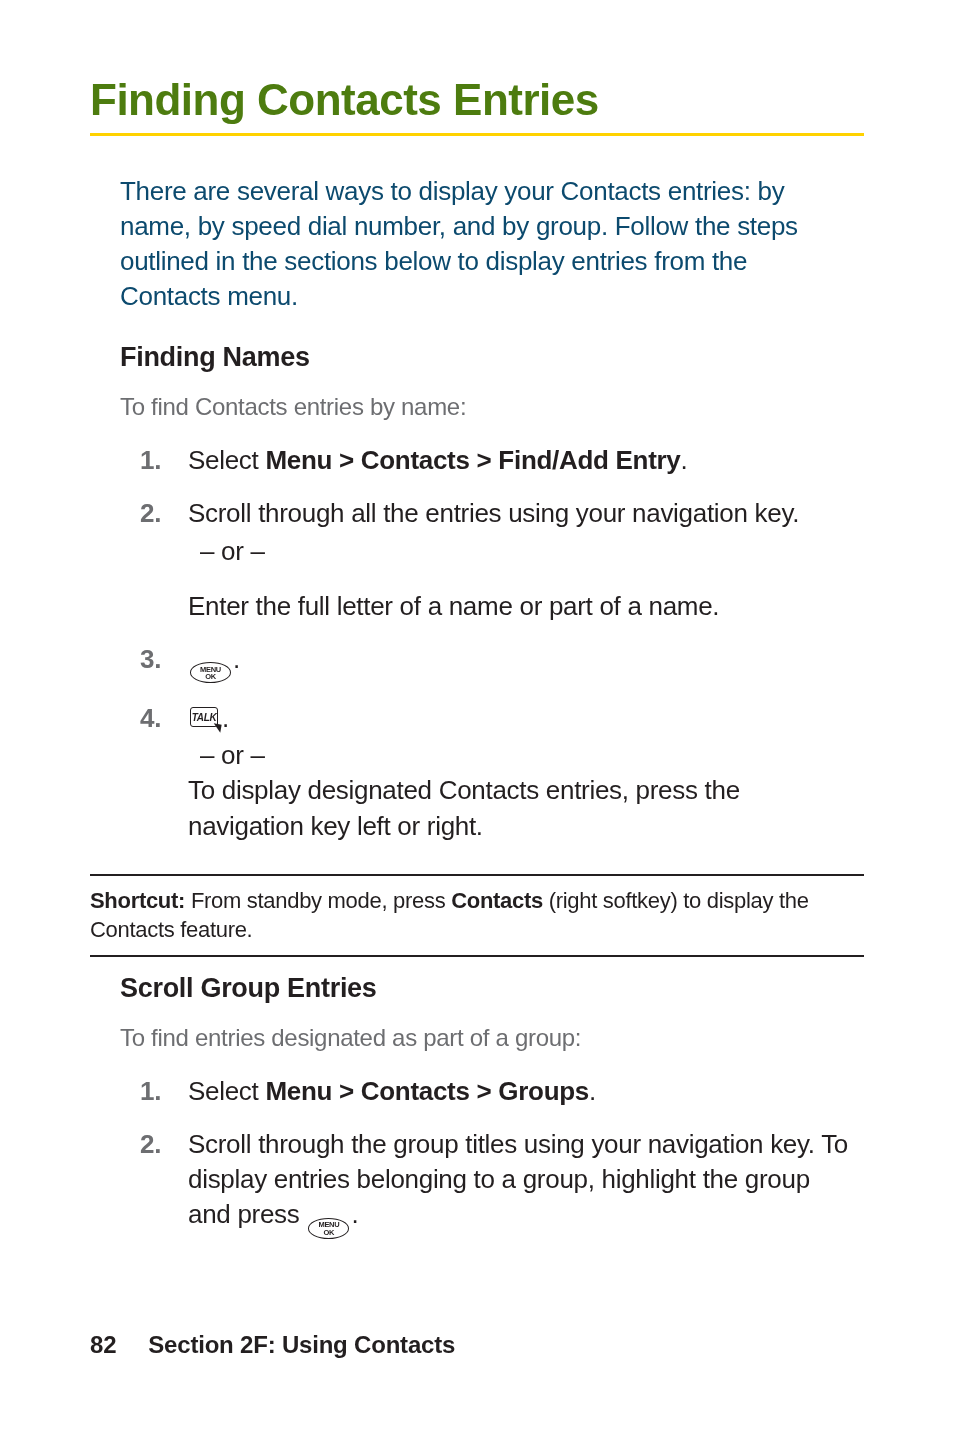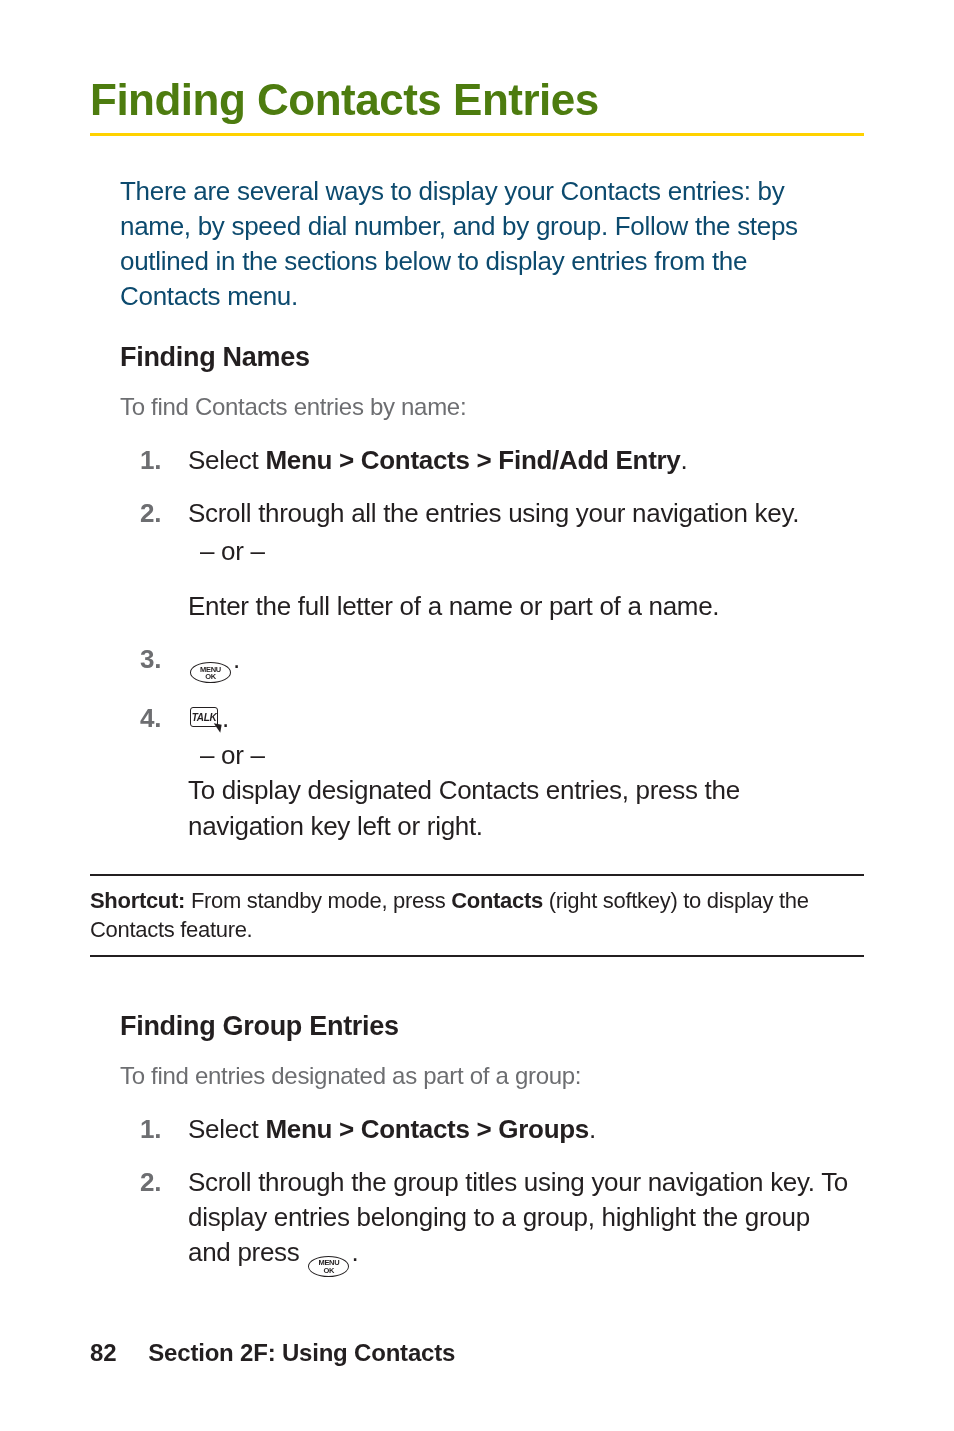--- a/index.html
+++ b/index.html
@@ -132,30 +132,30 @@
     bottom: -1px;
     width: 0; height: 0;
     border-left: 8px solid transparent;
     border-top: 8px solid #231f20;
     transform: rotate(10deg);
   }
   .shortcut-block {
     border-top: 2.5px solid #231f20;
     border-bottom: 2.5px solid #231f20;
     padding: 10px 0 10px 0;
-    margin: 12px 0 54px 0;
+    margin: 12px 0 16px 0;
     font-size: 22px;
     line-height: 1.35;
     letter-spacing: -0.3px;
   }
   .shortcut-block b { font-weight: 700; }
   .footer {
     position: absolute;
     left: 90px;
-    bottom: 64px;
+    bottom: 72px;
     font-size: 24px;
     font-weight: 700;
     letter-spacing: -0.2px;
   }
   .footer .pagenum {
     margin-right: 32px;
   }
   .bold { font-weight: 700; }
 </style>
 </head>
@@ -216,21 +216,21 @@
       </li>
     </ol>
   </div>
 
   <div class="shortcut-block">
     <b>Shortcut:</b><span> From standby mode, press </span><b>Contacts</b><span> (right softkey) to display the Contacts feature.</span>
   </div>
 
   <div class="content-inner">
 
-    <h2 class="subhead">Finding Group Entries</h2>
+    <h2 class="subhead">Scroll Group Entries</h2>
     <p class="leadin">To find entries designated as part of a group:</p>
 
     <ol class="steps">
       <li>
         <span class="num">1.</span>
         <span class="body">
           <span>Select </span><span class="bold">Menu &gt; Contacts &gt; Groups</span><span>.</span>
         </span>
       </li>
       <li>

